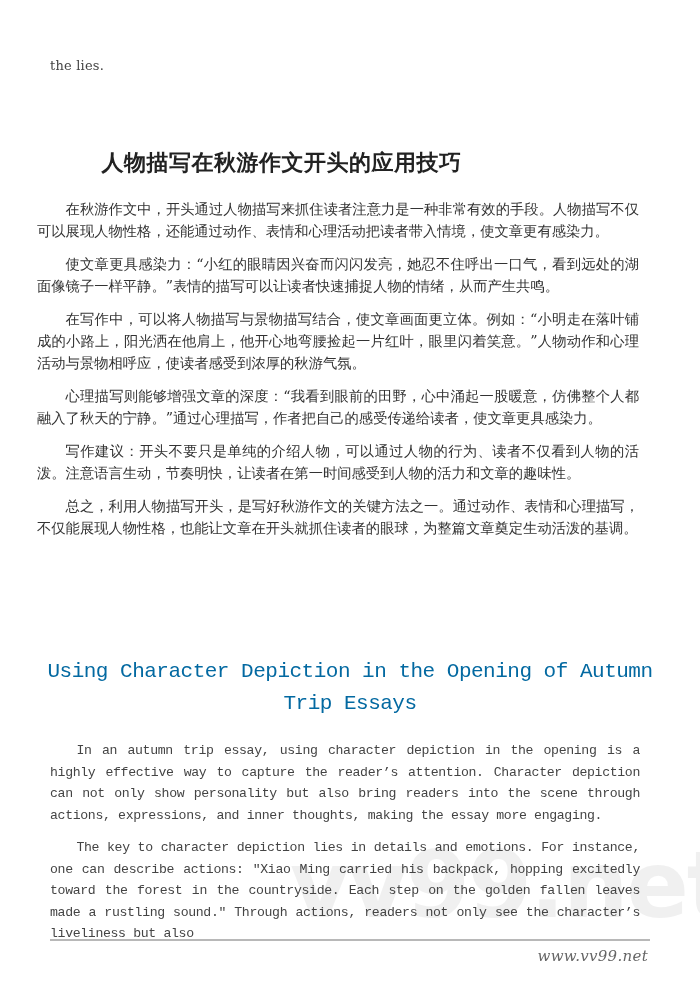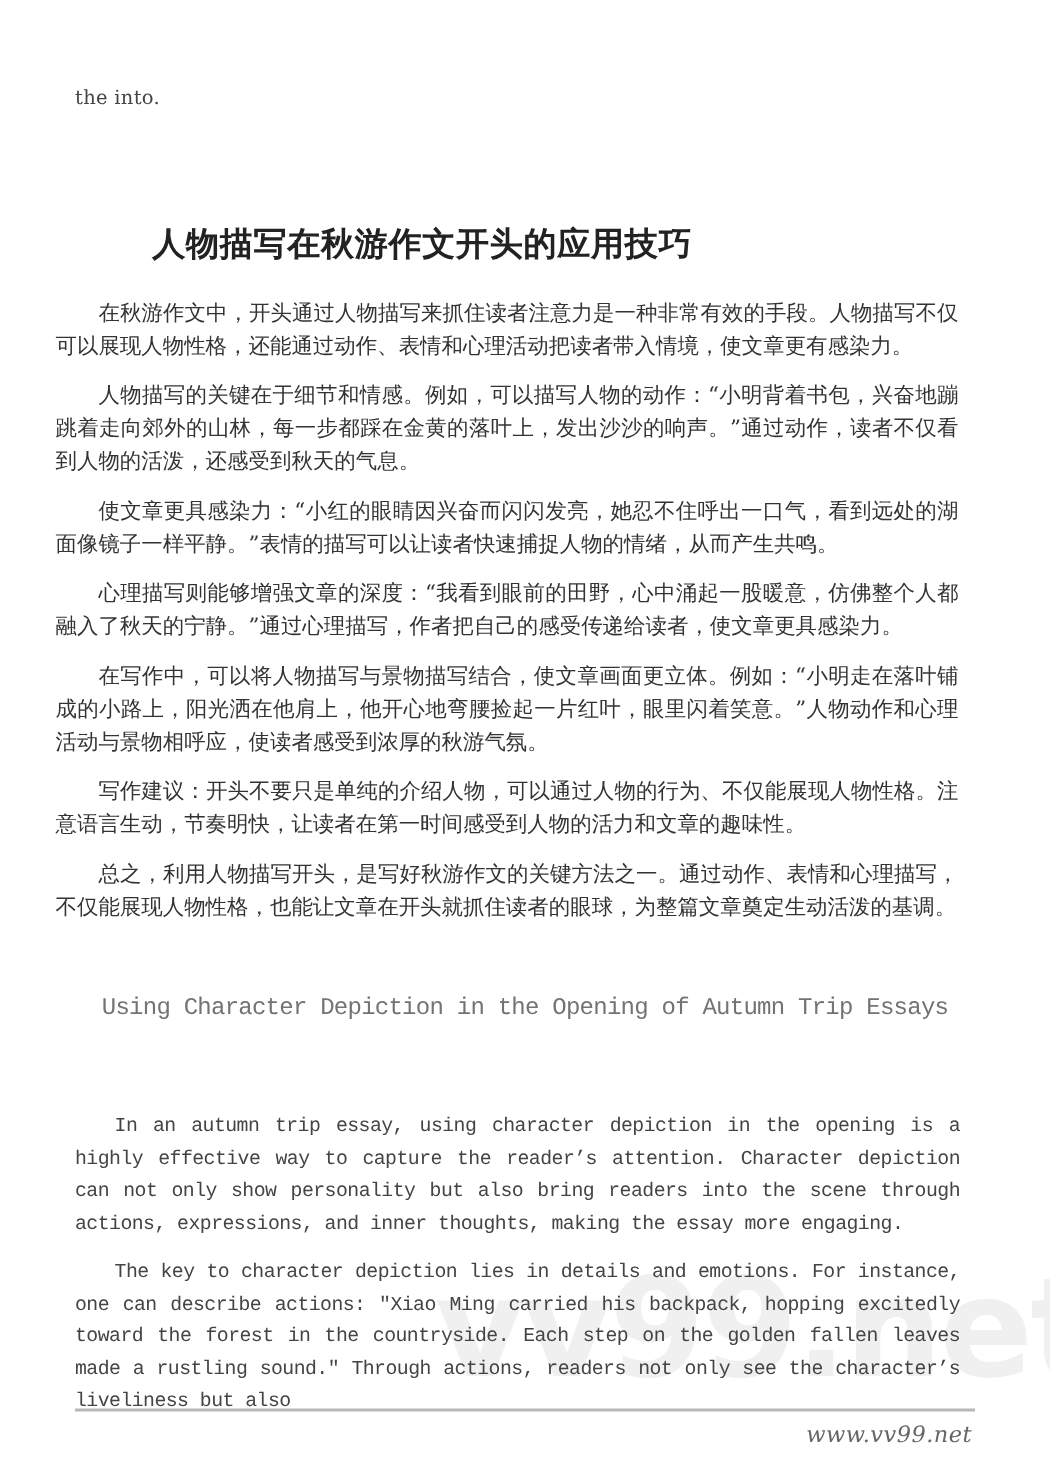--- a/index.html
+++ b/index.html
@@ -56,23 +56,23 @@
       text-indent: 2em;
       text-align: justify;
     }
     .en-title {
       position: absolute;
       left: 40px;
       width: 620px;
       top: 656px;
       text-align: center;
       font-family: "Liberation Mono", "DejaVu Sans Mono", monospace;
-      font-size: 16px;
+      font-size: 21px;
       line-height: 32px;
-      color: #737373;
+      color: #0369a1;
       letter-spacing: -0.5px;
     }
     .en-body {
       position: absolute;
       left: 50px;
       top: 740px;
       width: 602px;
       font-family: "Liberation Mono", "DejaVu Sans Mono", monospace;
       font-size: 13.2px;
       line-height: 21.5px;
@@ -113,31 +113,30 @@
       font-size: 15px;
       color: #666;
       letter-spacing: 0.3px;
     }
   </style>
 </head>
 <body>
 
 <div class="page">
 
-  <div class="carry-over">the into.</div>
+  <div class="carry-over">the lies.</div>
 
   <h1 class="cn-title" style="margin:0;">人物描写在秋游作文开头的应用技巧</h1>
 
   <div class="cn-body">
     <p>在秋游作文中，开头通过人物描写来抓住读者注意力是一种非常有效的手段。人物描写不仅可以展现人物性格，还能通过动作、表情和心理活动把读者带入情境，使文章更有感染力。</p>
-    <p>人物描写的关键在于细节和情感。例如，可以描写人物的动作：“小明背着书包，兴奋地蹦跳着走向郊外的山林，每一步都踩在金黄的落叶上，发出沙沙的响声。”通过动作，读者不仅看到人物的活泼，还感受到秋天的气息。</p>
     <p>使文章更具感染力：“小红的眼睛因兴奋而闪闪发亮，她忍不住呼出一口气，看到远处的湖面像镜子一样平静。”表情的描写可以让读者快速捕捉人物的情绪，从而产生共鸣。</p>
+    <p>在写作中，可以将人物描写与景物描写结合，使文章画面更立体。例如：“小明走在落叶铺成的小路上，阳光洒在他肩上，他开心地弯腰捡起一片红叶，眼里闪着笑意。”人物动作和心理活动与景物相呼应，使读者感受到浓厚的秋游气氛。</p>
     <p>心理描写则能够增强文章的深度：“我看到眼前的田野，心中涌起一股暖意，仿佛整个人都融入了秋天的宁静。”通过心理描写，作者把自己的感受传递给读者，使文章更具感染力。</p>
-    <p>在写作中，可以将人物描写与景物描写结合，使文章画面更立体。例如：“小明走在落叶铺成的小路上，阳光洒在他肩上，他开心地弯腰捡起一片红叶，眼里闪着笑意。”人物动作和心理活动与景物相呼应，使读者感受到浓厚的秋游气氛。</p>
-    <p>写作建议：开头不要只是单纯的介绍人物，可以通过人物的行为、不仅能展现人物性格。注意语言生动，节奏明快，让读者在第一时间感受到人物的活力和文章的趣味性。</p>
+    <p>写作建议：开头不要只是单纯的介绍人物，可以通过人物的行为、读者不仅看到人物的活泼。注意语言生动，节奏明快，让读者在第一时间感受到人物的活力和文章的趣味性。</p>
     <p>总之，利用人物描写开头，是写好秋游作文的关键方法之一。通过动作、表情和心理描写，不仅能展现人物性格，也能让文章在开头就抓住读者的眼球，为整篇文章奠定生动活泼的基调。</p>
   </div>
 
   <h1 class="en-title" style="margin:0;font-weight:normal;">Using Character Depiction in the Opening of Autumn Trip Essays</h1>
 
   <div class="watermark">vv99.net</div>
 
   <div class="en-body">
     <p>In an autumn trip essay, using character depiction in the opening is a highly effective way to capture the reader’s attention. Character depiction can not only show personality but also bring readers into the scene through actions, expressions, and inner thoughts, making the essay more engaging.</p>
     <p>The key to character depiction lies in details and emotions. For instance, one can describe actions: "Xiao Ming carried his backpack, hopping excitedly toward the forest in the countryside. Each step on the golden fallen leaves made a rustling sound." Through actions, readers not only see the character’s liveliness but also</p>

